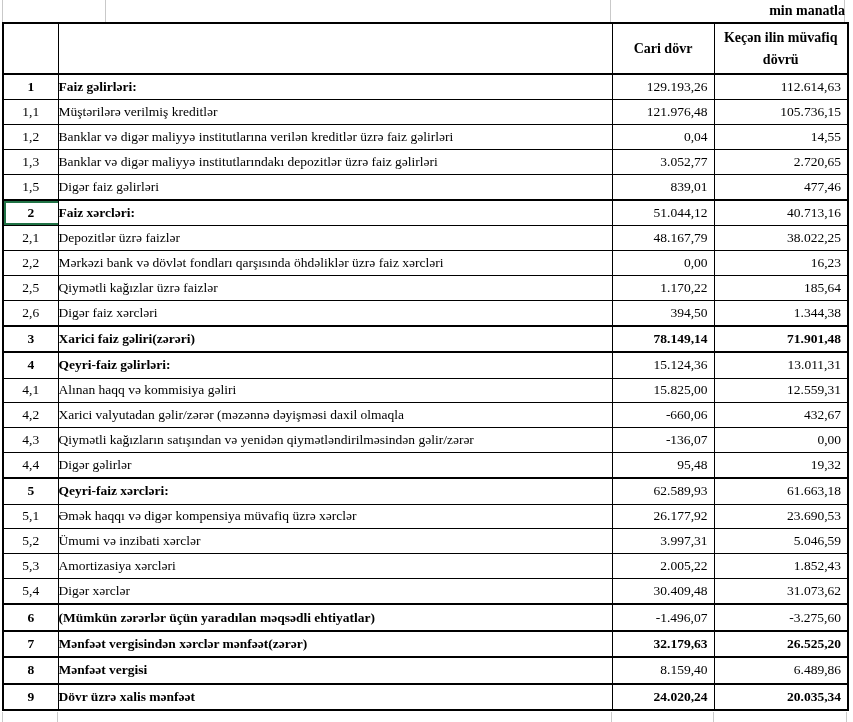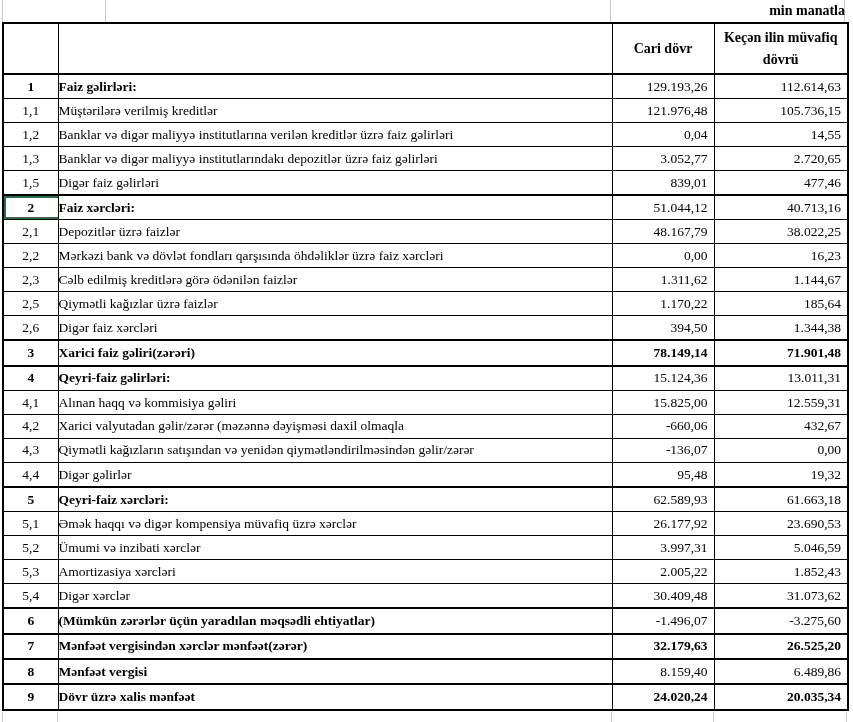--- a/index.html
+++ b/index.html
@@ -111,26 +111,20 @@
           <td class="val">48.167,79</td>
           <td class="val">38.022,25</td>
         </tr>
         <tr>
           <td class="num">2,2</td>
           <td class="desc">Mərkəzi bank və dövlət fondları qarşısında öhdəliklər üzrə faiz xərcləri</td>
           <td class="val">0,00</td>
           <td class="val">16,23</td>
         </tr>
         <tr>
-          <td class="num">2,3</td>
-          <td class="desc">Cəlb edilmiş kreditlərə görə ödənilən faizlər</td>
-          <td class="val">1.311,62</td>
-          <td class="val">1.144,67</td>
-        </tr>
-        <tr>
           <td class="num">2,5</td>
           <td class="desc">Qiymətli kağızlar üzrə faizlər</td>
           <td class="val">1.170,22</td>
           <td class="val">185,64</td>
         </tr>
         <tr>
           <td class="num">2,6</td>
           <td class="desc">Digər faiz xərcləri</td>
           <td class="val">394,50</td>
           <td class="val">1.344,38</td>

